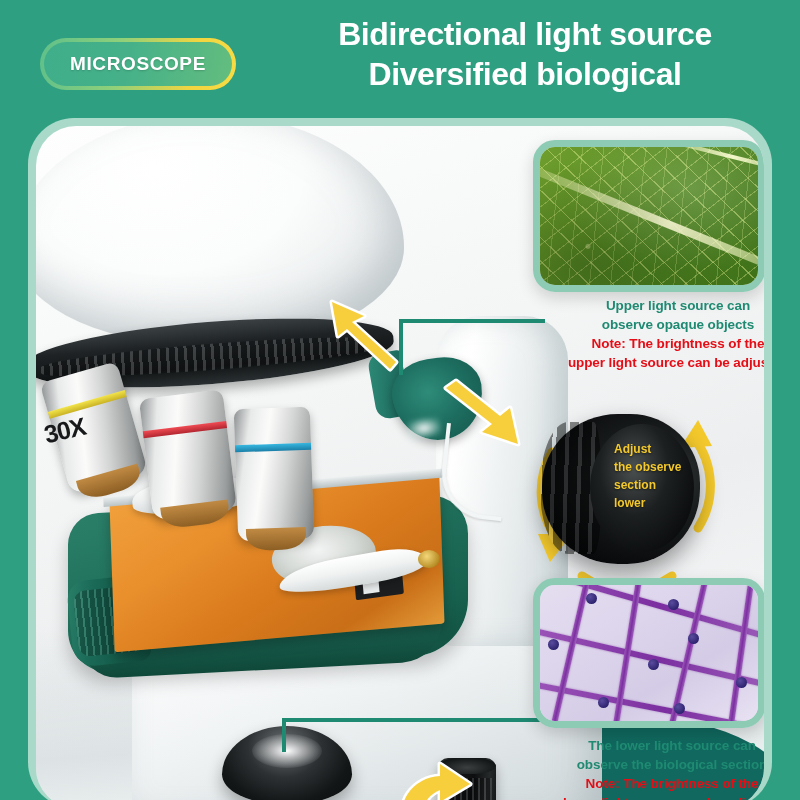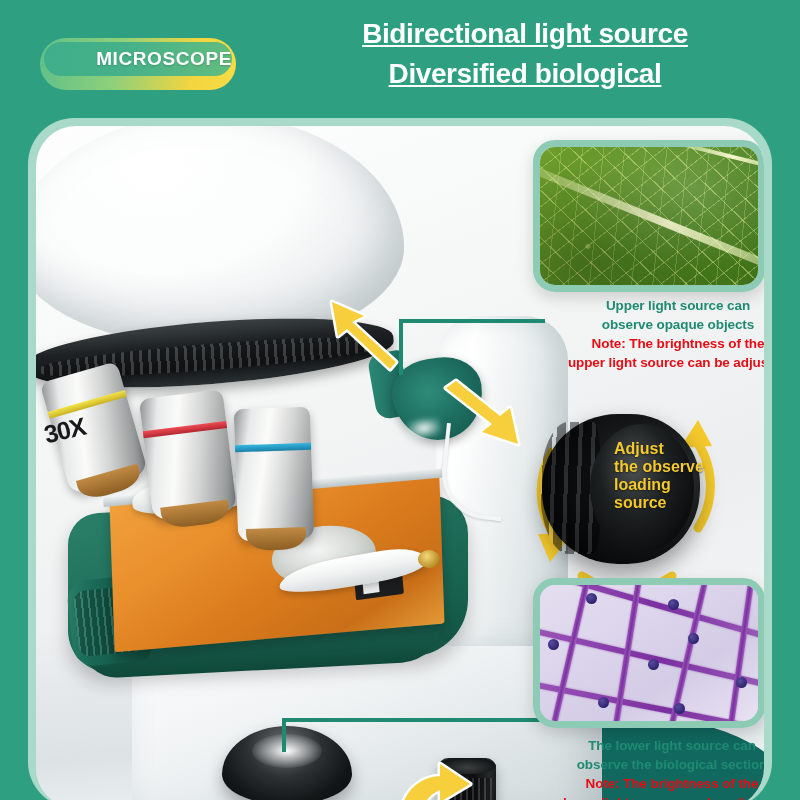--- a/index.html
+++ b/index.html
@@ -11,46 +11,45 @@
     position:relative;
   }
 
   
   #header {
     position:absolute; left:0; top:0; width:800px; height:120px;
     z-index:40;
   }
   #badge {
     position:absolute; left:44px; top:42px;
-    width:188px; height:34px;
+    width:188px; height:44px;
     border-radius:22px;
     background:linear-gradient(100deg,#3fae8a 0%,#46b189 45%,#63bd7e 100%);
-    display:flex; align-items:center; justify-content:flex-end;
+    display:flex; align-items:center; justify-content:center;
     box-shadow:0 0 0 3px rgba(255,255,255,0.0);
   }
   #badge::before {
     content:""; position:absolute; left:-4px; top:-4px;
     width:196px; height:52px; border-radius:26px;
     background:linear-gradient(100deg,#5ec08a 0%,#8fd07a 40%,#f3d53f 78%,#f7dc45 100%);
     z-index:-1;
   }
   #badge-label {
     color:#ffffff; font-size:19px; font-weight:bold;
     letter-spacing:0.6px;
     text-shadow:0 1px 2px rgba(0,0,0,0.18);
   }
   #title-wrap {
     position:absolute; left:290px; top:14px; width:470px;
     text-align:center;
   }
   .title-line {
-    color:#ffffff; font-size:28px; font-weight:bold;
+    color:#ffffff; font-size:32px; font-weight:bold;
     line-height:40px; letter-spacing:-0.4px;
     white-space:nowrap;
-    text-decoration:underline;
   }
 
   
   #card-frame {
     position:absolute; left:28px; top:118px;
     width:744px; height:690px;
     border-radius:46px;
     background:#a8d9c9;
     overflow:hidden;
   }
@@ -406,21 +405,21 @@
     content:""; position:absolute; right:6px; top:10px; width:104px; height:128px;
     background:radial-gradient(ellipse at 42% 34%,#4b5051 0%,#1d2021 40%,#0a0c0d 78%);
     border-radius:50%;
   }
   #knob-text {
     position:absolute; left:78px; top:42px; width:110px;
     color:#f4c92c; text-align:left; z-index:6;
     text-shadow:0 1px 2px rgba(0,0,0,.5);
   }
   #knob-360 { font-size:37px; font-weight:bold; line-height:36px; letter-spacing:-1px; }
-  .knob-sub { font-size:16px; font-weight:bold; line-height:18px; }
+  .knob-sub { font-size:12px; font-weight:bold; line-height:18px; }
 </style>
 </head>
 <body>
 
 <div id="header">
   <div id="badge">
     <span id="badge-label">MICROSCOPE</span>
   </div>
   <div id="title-wrap">
     <div class="title-line">Bidirectional light source</div>
@@ -501,22 +500,22 @@
         <path d="M172 48 A78 78 0 0 1 176 138" fill="none" stroke="#f4c92c" stroke-width="9" stroke-linecap="round"></path>
         <path d="M176 30 L190 56 L158 58 Z" fill="#f4c92c"></path>
         <path d="M36 150 A78 78 0 0 1 30 62" fill="none" stroke="#f4c92c" stroke-width="9" stroke-linecap="round"></path>
         <path d="M28 172 L16 144 L50 144 Z" fill="#f4c92c"></path>
         <path d="M60 186 A78 78 0 0 0 150 186" fill="none" stroke="#f4c92c" stroke-width="9" stroke-linecap="round"></path>
       </svg>
       <div class="big-knob"></div>
       <div id="knob-text">
         <div class="knob-sub">Adjust</div>
         <div class="knob-sub">the observe</div>
-        <div class="knob-sub">loading</div>
-        <div class="knob-sub">source</div>
+        <div class="knob-sub">section</div>
+        <div class="knob-sub">lower</div>
       </div>
     </div>
 
     <div class="inset" id="inset-leaf">
       <div class="leaf-img"></div>
       <div class="leaf-net"></div>
       <div class="leaf-vein" style="left:-20px;top:74px;width:300px;height:8px;transform:rotate(22deg)"></div>
       <div class="leaf-vein" style="left:96px;top:-24px;width:230px;height:7px;transform:rotate(44deg)"></div>
       <div class="leaf-vein" style="left:118px;top:8px;width:150px;height:4px;transform:rotate(14deg)"></div>
       <div class="leaf-shade"></div>

